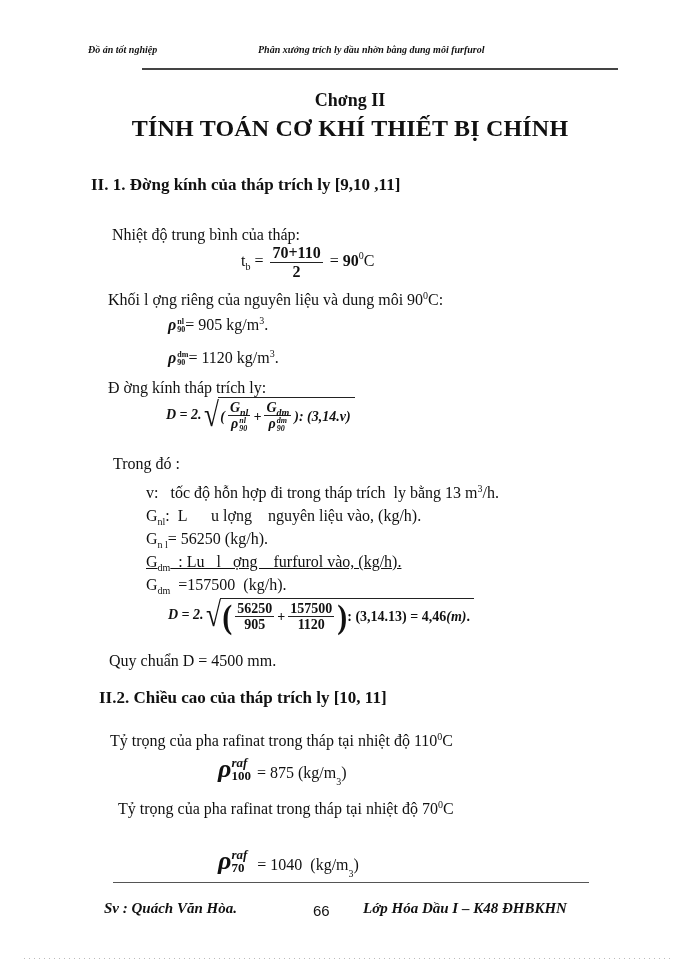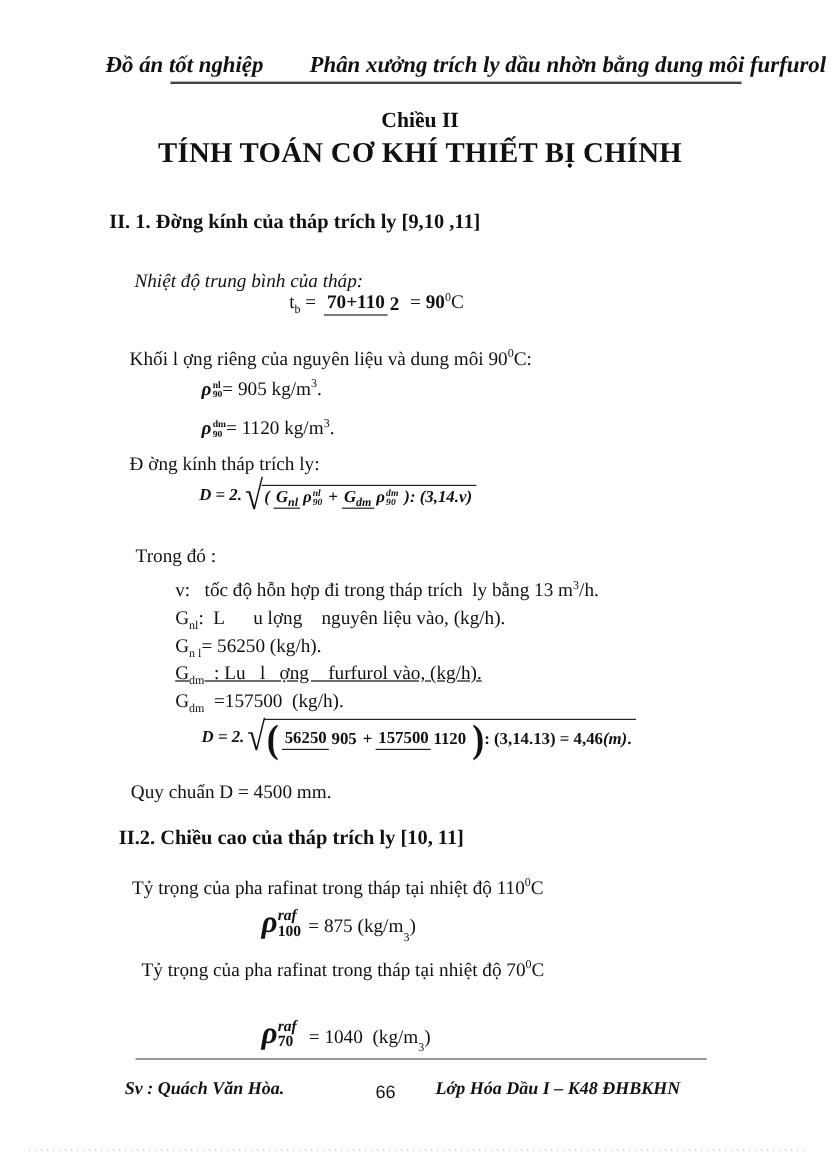--- a/index.html
+++ b/index.html
@@ -1,28 +1,28 @@
 <!DOCTYPE html>
 <html><head>
 <meta charset="utf-8">
 <style>
   html, body { margin: 0; padding: 0; background: #ffffff; }
   body { width: 700px; height: 960px; position: relative; overflow: hidden;
          font-family: "Liberation Serif", "DejaVu Serif", serif; color: #111; }
   .abs { position: absolute; white-space: nowrap; }
-  .hdr { font-style: italic; font-weight: bold; font-size: 19px; }
+  .hdr { font-style: italic; font-weight: bold; font-size: 10px; }
   .hdr-rule { position: absolute; left: 142px; top: 68px; width: 476px; height: 2px; background: #444; }
   .chap { font-weight: bold; font-size: 18px; }
   .chap-title { font-weight: bold; font-size: 24px; letter-spacing: 0.2px; }
   .h2 { font-weight: bold; font-size: 17px; }
   .p { font-size: 16px; }
   .bold { font-weight: bold; }
   .it { font-style: italic; }
   sup, sub { font-size: 10px; line-height: 0; }
-  .frac { display: inline-flex; flex-direction: row; align-items: center; vertical-align: middle; margin: 0 3px; }
+  .frac { display: inline-flex; flex-direction: column; align-items: center; vertical-align: middle; margin: 0 3px; }
   .frac .num { padding: 0 2px; border-bottom: 1px solid #222; line-height: 1.1; }
   .frac .den { padding: 0 2px; line-height: 1.1; }
   .sqrt { display: inline-flex; align-items: center; vertical-align: middle; }
   .sqrt .rad { font-size: 34px; line-height: 1; transform: scaleX(0.8); margin-right: -2px; }
   .sqrt .body { border-top: 1.5px solid #222; padding: 2px 4px 0 2px; display: inline-flex; align-items: center; }
   .rho { font-style: italic; font-weight: bold; }
   .sc { display: inline-flex; flex-direction: column; vertical-align: middle; font-size: 8px; font-weight: bold; line-height: 1; margin-left: 1px; }
   .paren { font-size: 30px; line-height: 1; transform: scaleY(1.1); }
   .ftr-rule { position: absolute; left: 113px; top: 882px; width: 476px; height: 1px; background: #555; }
   .ftr { font-style: italic; font-weight: bold; font-size: 15px; }
@@ -30,26 +30,26 @@
   .dots { position: absolute; left: 24px; top: 958px; width: 650px; height: 1px;
           background-image: repeating-linear-gradient(90deg, #bbb 0 1px, transparent 1px 5px); }
 </style>
 </head>
 <body>
 
 <div class="abs hdr" style="left:88px; top:44px;">Đồ án tốt nghiệp</div>
 <div class="abs hdr" style="left:258px; top:44px;">Phân xưởng trích ly dầu nhờn bằng dung môi furfurol</div>
 <div class="hdr-rule"></div>
 
-<div class="abs chap" style="left:0; width:700px; text-align:center; top:90px;">Chiều   II</div>
+<div class="abs chap" style="left:0; width:700px; text-align:center; top:90px;">Chơng   II</div>
 <div class="abs chap-title" style="left:0; width:700px; text-align:center; top:115px;">TÍNH TOÁN CƠ KHÍ THIẾT BỊ CHÍNH</div>
 
 <div class="abs h2" style="left:91px; top:175px;">II. 1. Đờng   kính của  tháp trích ly [9,10 ,11]</div>
 
-<div class="abs p" style="left:112px; top:226px;font-style:italic;">Nhiệt độ trung bình của tháp:</div>
+<div class="abs p" style="left:112px; top:226px;">Nhiệt độ trung bình của tháp:</div>
 
 <div class="abs p" style="left:197px; top:244px;margin-left:44px;">
   <span>t</span><sub>b</sub>
   <span> = </span>
   <span class="frac bold">
     <span class="num">70+110</span>
     <span class="den">2</span>
   </span>
   <span> = </span><span class="bold">90</span><sup>0</sup><span>C</span>
 </div>

